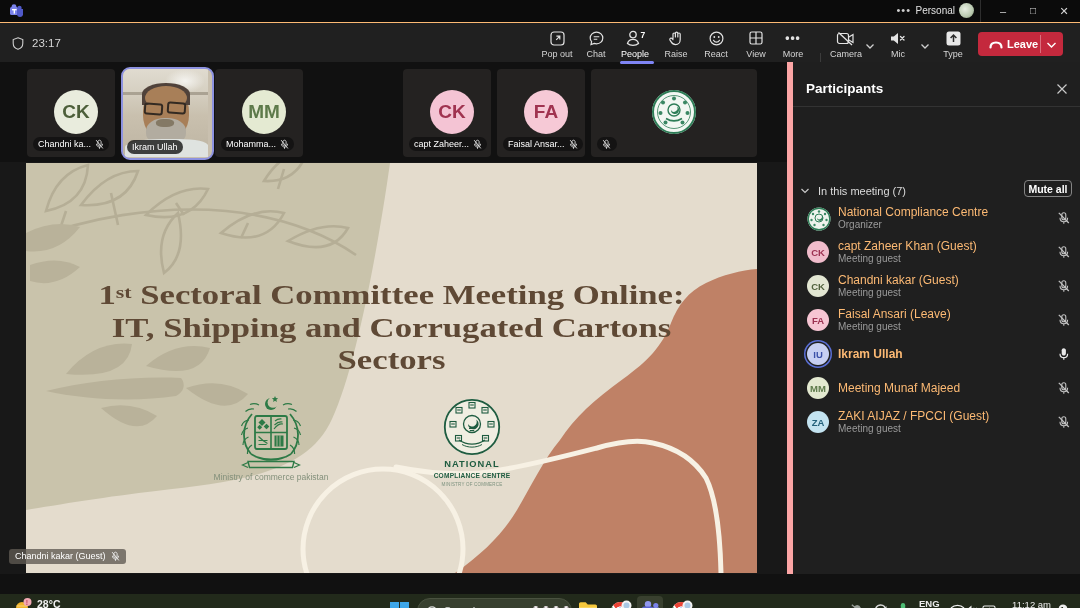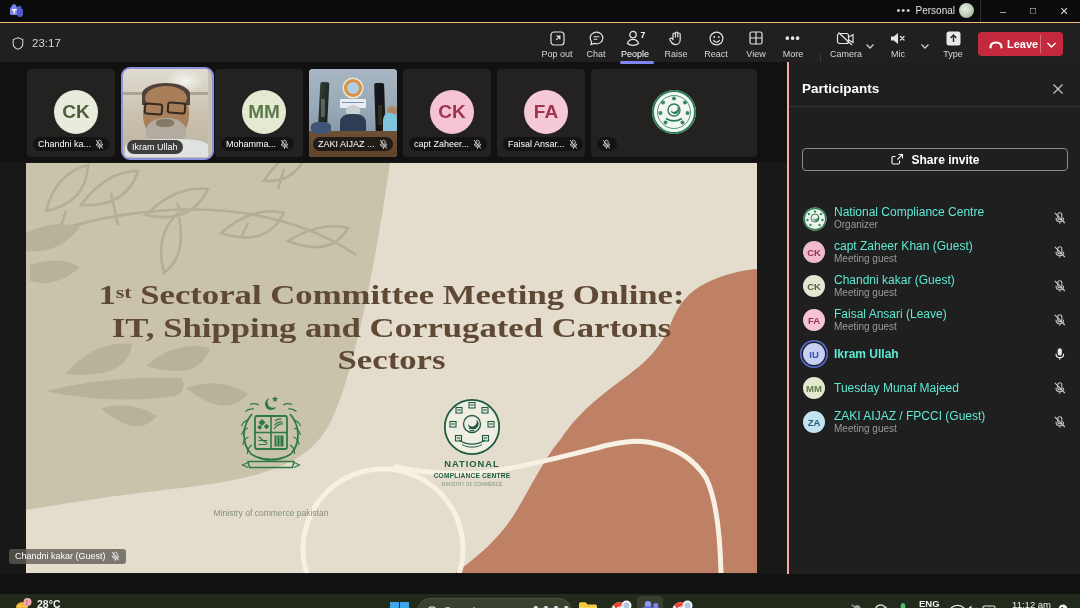--- a/index.html
+++ b/index.html
@@ -33,26 +33,26 @@
   #strip { position:absolute; left:0; top:0; width:787px; height:100px; background:#111; }
   .tile { position:absolute; top:7px; width:88px; height:88px; background:#242221; border-radius:4px; overflow:hidden; }
   .avatarC { position:absolute; border-radius:50%; display:flex; align-items:center; justify-content:center; font-weight:bold; }
   .tlabel { position:absolute; left:6px; bottom:6px; height:14px; background:rgba(16,16,16,.78); border-radius:7px;
            color:#fff; font-size:9px; line-height:14px; padding:0 5px; display:flex; align-items:center; gap:4px; white-space:nowrap;}
 
   
   #slide { position:absolute; left:26px; top:101px; width:731px; height:410px; background:#e4dccd; overflow:hidden; }
 
   
-  #panel { left:787px; top:62px; width:293px; height:512px; background:#1f1f1f; border-left:2px solid #fca5a5; }
+  #panel { left:787px; top:62px; width:293px; height:512px; background:#1f1f1f; border-left:6px solid #fca5a5; }
   
   .prow { position:relative; height:34px; }
   .pav, .pav-svg { position:absolute; left:14px; top:6px; }
   .pav { width:22px; height:22px; border-radius:50%; font-size:9.5px; font-weight:bold; display:flex; align-items:center; justify-content:center; }
-  .pname { position:absolute; left:45px; top:4px; font-size:12px; color:#5eead4; white-space:nowrap;text-align:center; }
+  .pname { position:absolute; left:45px; top:4px; font-size:12px; color:#fdba74; white-space:nowrap;text-align:center; }
   .pname.one { top:10px; }
   .psub { position:absolute; left:45px; top:18px; font-size:10px; color:#9a9a9a; }
   .pmic { position:absolute; left:264px; top:10px; }
 
   
   #taskbar { left:0; top:574px; width:1080px; height:34px; background:#222a1b;margin-top:20px; }
 </style>
 </head>
 <body>
 
@@ -227,46 +227,20 @@
     </div>
 
     <div class="tile" style="left:215px;">
       <div class="avatarC" style="left:27px; top:21px; width:44px; height:44px; background:#e4ead2; color:#5d7a4a; font-size:19px;">MM</div>
       <div class="tlabel">Mohamma...<svg width="9" height="11" viewBox="0 0 9 11">
             <path d="M4.5 1.2c.9 0 1.6.7 1.6 1.6v2.4c0 .9-.7 1.6-1.6 1.6S2.9 6.1 2.9 5.2V2.8c0-.9.7-1.6 1.6-1.6z M1.5 4.8c0 2 1.3 3.2 3 3.2s3-1.2 3-3.2 M4.5 8v1.8" fill="none" stroke="#ddd" stroke-width=".9"></path>
             <path d="M1.2 1.2 7.8 9.4" stroke="#ddd" stroke-width="1"></path>
           </svg></div>
     </div>
 
-    <div class="tile" style="left:309px; background:#9fb0bd;">
-      <div class="abs" style="left:0; top:0; width:88px; height:88px; background:linear-gradient(180deg,#a7b6c2 0%,#98a9b7 45%,#8a99a8 70%,#7d8c9b 100%);"></div>
-
-      <div class="abs" style="left:35px; top:10px; width:18px; height:18px; border-radius:50%; background:#d8913c; box-shadow:0 0 0 1.5px #e8e4da;"></div>
-      <div class="abs" style="left:38px; top:13px; width:12px; height:12px; border-radius:50%; background:#b0cde4;"></div>
-      <div class="abs" style="left:31px; top:30px; width:26px; height:9px; background:#e9edf1; border-radius:1px;"></div>
-      <div class="abs" style="left:33px; top:32.5px; width:22px; height:1.5px; background:#7290b8;"></div>
-
-      <div class="abs" style="left:10px; top:13px; width:9px; height:53px; border-radius:2px; background:linear-gradient(100deg,#333f36 0%,#232d26 45%,#171d18 100%); transform:rotate(3deg);"></div>
-      <div class="abs" style="left:12px; top:30px; width:4px; height:18px; background:#e5e8e6; opacity:.28;"></div>
-      <div class="abs" style="left:66px; top:14px; width:10px; height:54px; border-radius:2px; background:linear-gradient(100deg,#1c1d22 0%,#121318 55%,#2e2712 100%); transform:rotate(-2deg);"></div>
-      <div class="abs" style="left:69px; top:36px; width:4px; height:20px; background:#6a5a22; opacity:.35;"></div>
-
-      <div class="abs" style="left:37px; top:36px; width:14px; height:11px; border-radius:50% 50% 40% 40%; background:#ccd0d3;"></div>
-      <div class="abs" style="left:31px; top:45px; width:26px; height:20px; border-radius:40% 40% 0 0; background:#2e3c56;"></div>
-
-      <div class="abs" style="left:78px; top:37px; width:10px; height:9px; border-radius:50%; background:#ad8764;"></div>
-      <div class="abs" style="left:74px; top:44px; width:14px; height:20px; border-radius:40% 40% 0 0; background:#7fc4dd;"></div>
-
-      <div class="abs" style="left:0; top:62px; width:88px; height:26px; background:linear-gradient(180deg,#6e5034,#5f432a);"></div>
-      <div class="abs" style="left:2px; top:53px; width:20px; height:12px; border-radius:35%; background:#415677;"></div>
-      <div class="tlabel" style="left:4px;">ZAKI AIJAZ ...<svg width="9" height="11" viewBox="0 0 9 11">
-            <path d="M4.5 1.2c.9 0 1.6.7 1.6 1.6v2.4c0 .9-.7 1.6-1.6 1.6S2.9 6.1 2.9 5.2V2.8c0-.9.7-1.6 1.6-1.6z M1.5 4.8c0 2 1.3 3.2 3 3.2s3-1.2 3-3.2 M4.5 8v1.8" fill="none" stroke="#ddd" stroke-width=".9"></path>
-            <path d="M1.2 1.2 7.8 9.4" stroke="#ddd" stroke-width="1"></path>
-          </svg></div>
-    </div>
 
     <div class="tile" style="left:403px;">
       <div class="avatarC" style="left:27px; top:21px; width:44px; height:44px; background:#f4c4d4; color:#a03350; font-size:19px;">CK</div>
       <div class="tlabel">capt Zaheer...<svg width="9" height="11" viewBox="0 0 9 11">
             <path d="M4.5 1.2c.9 0 1.6.7 1.6 1.6v2.4c0 .9-.7 1.6-1.6 1.6S2.9 6.1 2.9 5.2V2.8c0-.9.7-1.6 1.6-1.6z M1.5 4.8c0 2 1.3 3.2 3 3.2s3-1.2 3-3.2 M4.5 8v1.8" fill="none" stroke="#ddd" stroke-width=".9"></path>
             <path d="M1.2 1.2 7.8 9.4" stroke="#ddd" stroke-width="1"></path>
           </svg></div>
     </div>
 
     <div class="tile" style="left:497px;">
@@ -357,21 +331,21 @@
         <path d="M22.5 41.5 q4.5 4.5 9 7 M22.5 45.5 h9 M22.5 49.5 h8" stroke-width="1.2"></path>
         <rect x="38.5" y="40.5" width="9" height="11" fill="#2d7a46" stroke="none"></rect>
         <path d="M41 40.5v11 M44 40.5v11" stroke="#c9c3ab" stroke-width=".8"></path>
         <path d="M16 19 C5.5 31 5.5 48 15 59 M54 19 C64.5 31 64.5 48 55 59" stroke-width="1.8"></path>
         <path d="M13 25 q-5.5 .5 -7.5 6 M12 33 q-5.5 1.5 -6.5 7 M12.5 42 q-5.5 2.5 -5.5 8 M16 50 q-5 3 -4.5 9 M57 25 q5.5 .5 7.5 6 M58 33 q5.5 1.5 6.5 7 M57.5 42 q5.5 2.5 5.5 8 M54 50 q5 3 4.5 9 M18 14 q-5 -1 -8.5 2.5 M23 10 q-4.5 -2.5 -9 -.5 M52 14 q5 -1 8.5 2.5 M47 10 q4.5 -2.5 9 -.5" stroke-width="1.2"></path>
         <path d="M15 59 C22 63.5 28 65 35 65 C42 65 48 63.5 55 59 M19 61.5 q16 5.5 32 0" stroke-width="1.6"></path>
         <path d="M12 67.5 l-5.5 2.5 5.5 2.5 M58 67.5 l5.5 2.5 -5.5 2.5" stroke-width="1.2"></path>
         <path d="M12 66.5 h46 l-1.5 6 h-43z" stroke-width="1.4"></path>
       </g>
     </svg>
-    <div class="abs" style="left:150px; top:309px; width:190px; text-align:center; font-size:8.5px; color:#83907b;margin-top:36px;">Ministry of commerce pakistan</div>
+    <div class="abs" style="left:150px; top:309px; width:190px; text-align:center; font-size:8.5px; color:#83907b;">Ministry of commerce pakistan</div>
 
     <svg class="abs" style="left:416px; top:234px;" width="60" height="60" viewBox="0 0 60 60">
       <circle cx="30" cy="30" r="28" fill="#f0eee2"></circle>
       <circle cx="30" cy="30" r="27.2" fill="none" stroke="#1e5c40" stroke-width="1.8"></circle>
       <circle cx="30" cy="27" r="8.5" fill="none" stroke="#1e5c40" stroke-width="1.3"></circle>
       <path d="M26 27a5.3 5.3 0 1 0 8.2 -4.4 4.2 4.2 0 1 1 -8.2 4.4z" fill="#1e5c40"></path>
       <path d="M27 31.5h6 M27.8 33.5h4.4" stroke="#1e5c40" stroke-width="1"></path>
       <g fill="none" stroke="#1e5c40" stroke-width="1.1">
         <rect x="27" y="5.5" width="6" height="5.5"></rect>
           <path d="M28.2 8h3.6"></path>
@@ -402,28 +376,28 @@
 </div>
 
 <div id="panel" class="abs">
   <div class="abs" style="left:13px; top:19px; font-size:13.5px; font-weight:bold; color:#fff;">Participants</div>
   <svg class="abs" style="left:263px; top:21px;" width="12" height="12" viewBox="0 0 12 12">
       <path d="M1.5 1.5 10.5 10.5 M10.5 1.5 1.5 10.5" stroke="#c9c9c9" stroke-width="1.2"></path>
     </svg>
   <div class="abs" style="left:0; top:44px; width:293px; height:1px; background:#333;"></div>
 
 
-  <div class="abs" style="left:13px; top:86px; width:266px; height:23px; border:1px solid #8a8a8a; border-radius:4px; display:flex; align-items:center; justify-content:center; gap:7px; color:#fff; font-size:12px; font-weight:bold;">
-    <svg width="14" height="13" viewBox="0 0 14 13">
-        <path d="M5.5 3.5H3.2C2.5 3.5 2 4 2 4.7v5.1c0 .7.5 1.2 1.2 1.2h5.1c.7 0 1.2-.5 1.2-1.2V7.5" fill="none" stroke="#fff" stroke-width="1.1"></path>
-        <path d="M8.5 1.5h4v4 M12.3 1.7 7.5 6.5" fill="none" stroke="#fff" stroke-width="1.1"></path>
-      </svg>
-    Share invite
-  </div>
-
+
+  <div class="abs" style="left:13px; top:121px; width:266px; height:16px;">
+    <svg class="abs" style="left:-6px; top:4px;" width="10" height="8" viewBox="0 0 10 8">
+        <path d="M1.5 2 5 5.5 8.5 2" fill="none" stroke="#c9c9c9" stroke-width="1.2"></path>
+      </svg>
+    <div class="abs" style="left:12px; top:2px; font-size:11px; color:#dcdcdc;">In this meeting (7)</div>
+    <div class="abs" style="left:218px; top:-3px; width:48px; height:17px; border:1px solid #858585; border-radius:4px; color:#fff; font-size:10.5px; font-weight:bold; text-align:center; line-height:16px;">Mute all</div>
+  </div>
 
   <svg width="0" height="0" style="position:absolute;">
       <defs>
     <g id="micoff">
           <path d="M6.8 1.7c1.1 0 2 .9 2 2v3c0 1.1-.9 2-2 2s-2-.9-2-2v-3c0-1.1.9-2 2-2z M3 6.7c0 2.4 1.6 4 3.8 4s3.8-1.6 3.8-4 M6.8 10.7v2.1" fill="none" stroke="#c3c3c3" stroke-width="1.1"></path>
           <path d="M1.8 1.8 11.8 12" stroke="#c3c3c3" stroke-width="1.2"></path>
         </g>
     <g id="micon">
           <path d="M6.8 1.2c1.2 0 2.1 1 2.1 2.1v3.2c0 1.2-1 2.1-2.1 2.1s-2.1-1-2.1-2.1V3.3c0-1.2 1-2.1 2.1-2.1z" fill="#e8e8e8"></path>
           <path d="M3 6.7c0 2.4 1.6 4 3.8 4s3.8-1.6 3.8-4 M6.8 10.7v2.1" fill="none" stroke="#e8e8e8" stroke-width="1.2"></path>
@@ -477,21 +451,21 @@
     </div>
     <div class="prow">
       <div class="pav" style="background:#c7cff2; color:#3b50a8; box-shadow:0 0 0 1.5px #1f1f1f, 0 0 0 3px #5a6fd6;">IU</div>
       <div class="pname one" style="font-weight:bold;">Ikram Ullah</div>
       <svg class="pmic" width="13" height="14" viewBox="0 0 13 14">
           <use href="#micon"></use>
         </svg>
     </div>
     <div class="prow">
       <div class="pav" style="background:#e3e9d0; color:#5d7a4a;">MM</div>
-      <div class="pname one">Tuesday Munaf Majeed</div>
+      <div class="pname one">Meeting Munaf Majeed</div>
       <svg class="pmic" width="13" height="14" viewBox="0 0 13 14">
           <use href="#micoff"></use>
         </svg>
     </div>
     <div class="prow">
       <div class="pav" style="background:#c3e3f0; color:#22607a;">ZA</div>
       <div class="pname">ZAKI AIJAZ / FPCCI (Guest)</div>
       <div class="psub">Meeting guest</div>
       <svg class="pmic" width="13" height="14" viewBox="0 0 13 14">
           <use href="#micoff"></use>

